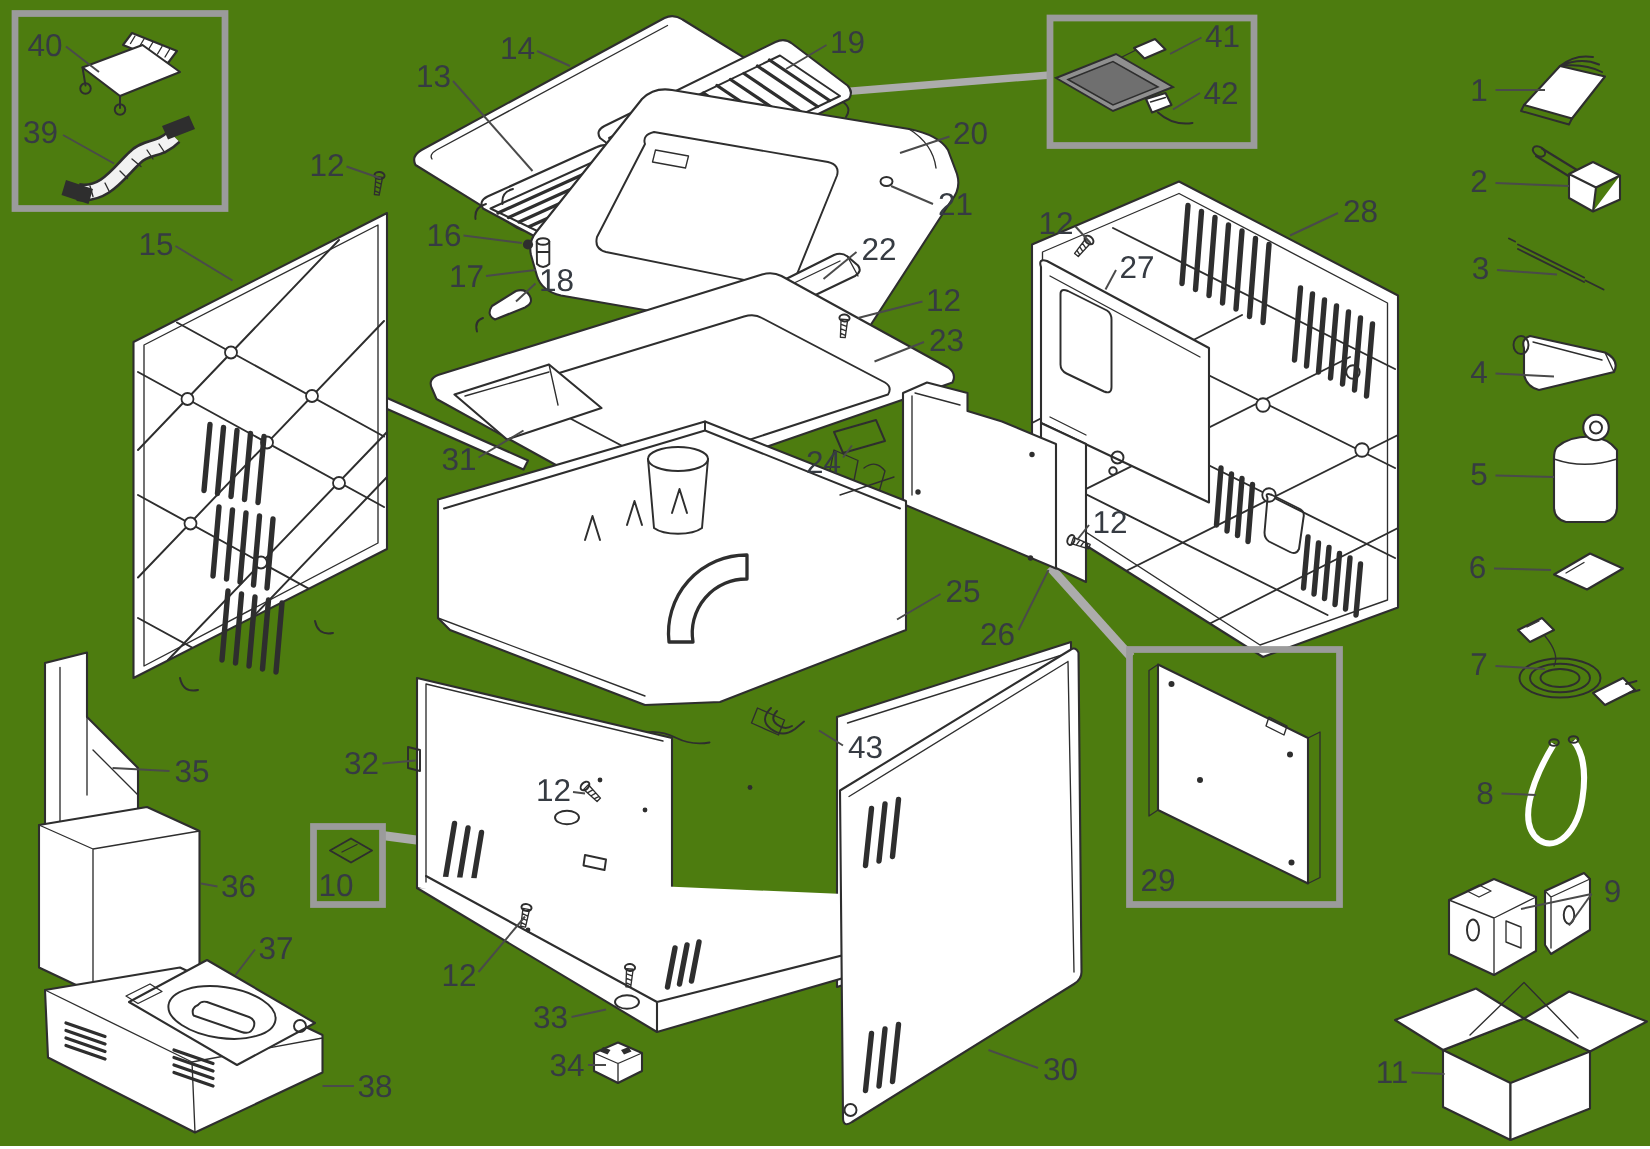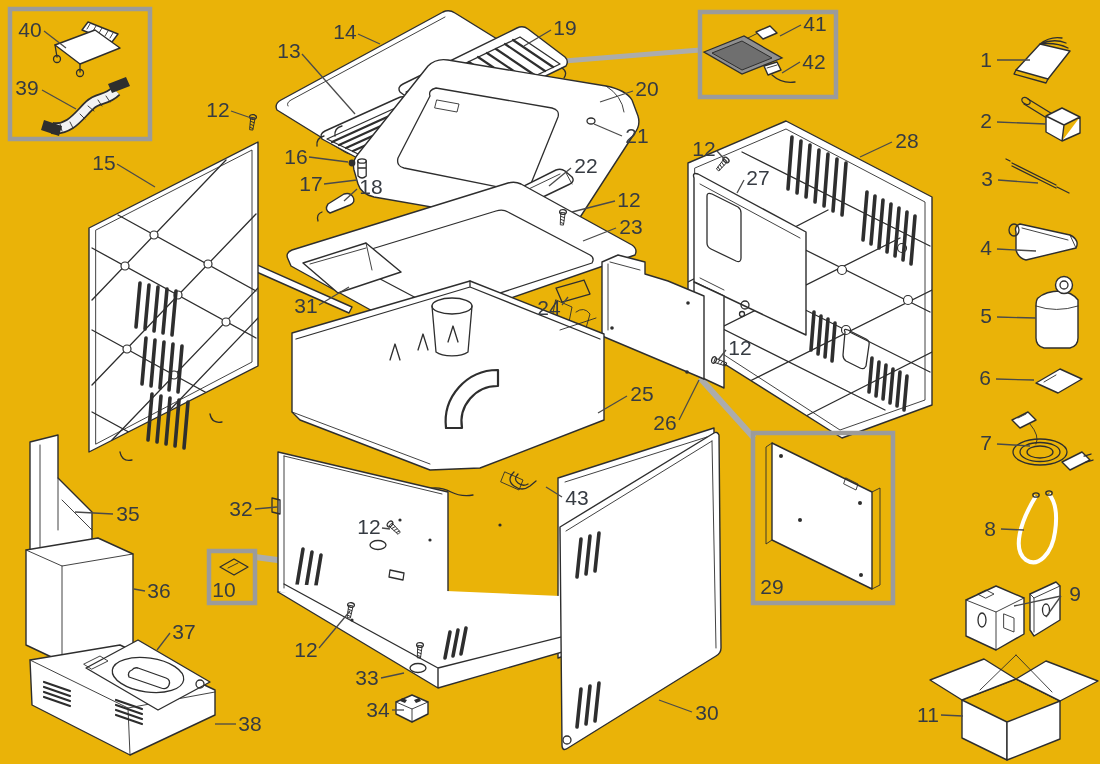--- a/index.html
+++ b/index.html
@@ -1,16 +1,16 @@
 <!DOCTYPE html>
 <html style="--line: #2e2e2e; --label: #363b42; --leader: #4a4a4a; --inset: #9b9b9b; --thick: #acacac;"><head>
 <meta charset="utf-8">
 <style>
   html,body{margin:0;padding:0;background:#fff;}
-  .stage{position:relative;width:1100px;height:764px;background:#eab308;overflow:hidden;}
+  .stage{position:relative;width:1100px;height:764px;background:#4d7c0f;overflow:hidden;}
   svg{position:absolute;left:0;top:0;font-family:"Liberation Sans",sans-serif;}
   .part{fill:none;stroke:var(--line,#2e2e2e);stroke-width:1.3;stroke-linejoin:round;stroke-linecap:round;}
   .partw{fill:#fff;stroke:var(--line,#2e2e2e);stroke-width:1.4;stroke-linejoin:round;stroke-linecap:round;}
   .thin{stroke-width:0.9;}
   .t2{stroke-width:2.2;}
   .vent{fill:none;stroke:var(--line,#2e2e2e);stroke-width:3.6;stroke-linecap:round;}
   .dark{fill:var(--line,#2e2e2e);stroke:none;}
   .node{fill:#fff;stroke:var(--line,#2e2e2e);stroke-width:1.2;}
   .insetbox{fill:none;stroke:var(--inset,#9b9b9b);stroke-width:4.5;}
   .thickleader{fill:none;stroke:var(--thick,#acacac);}

